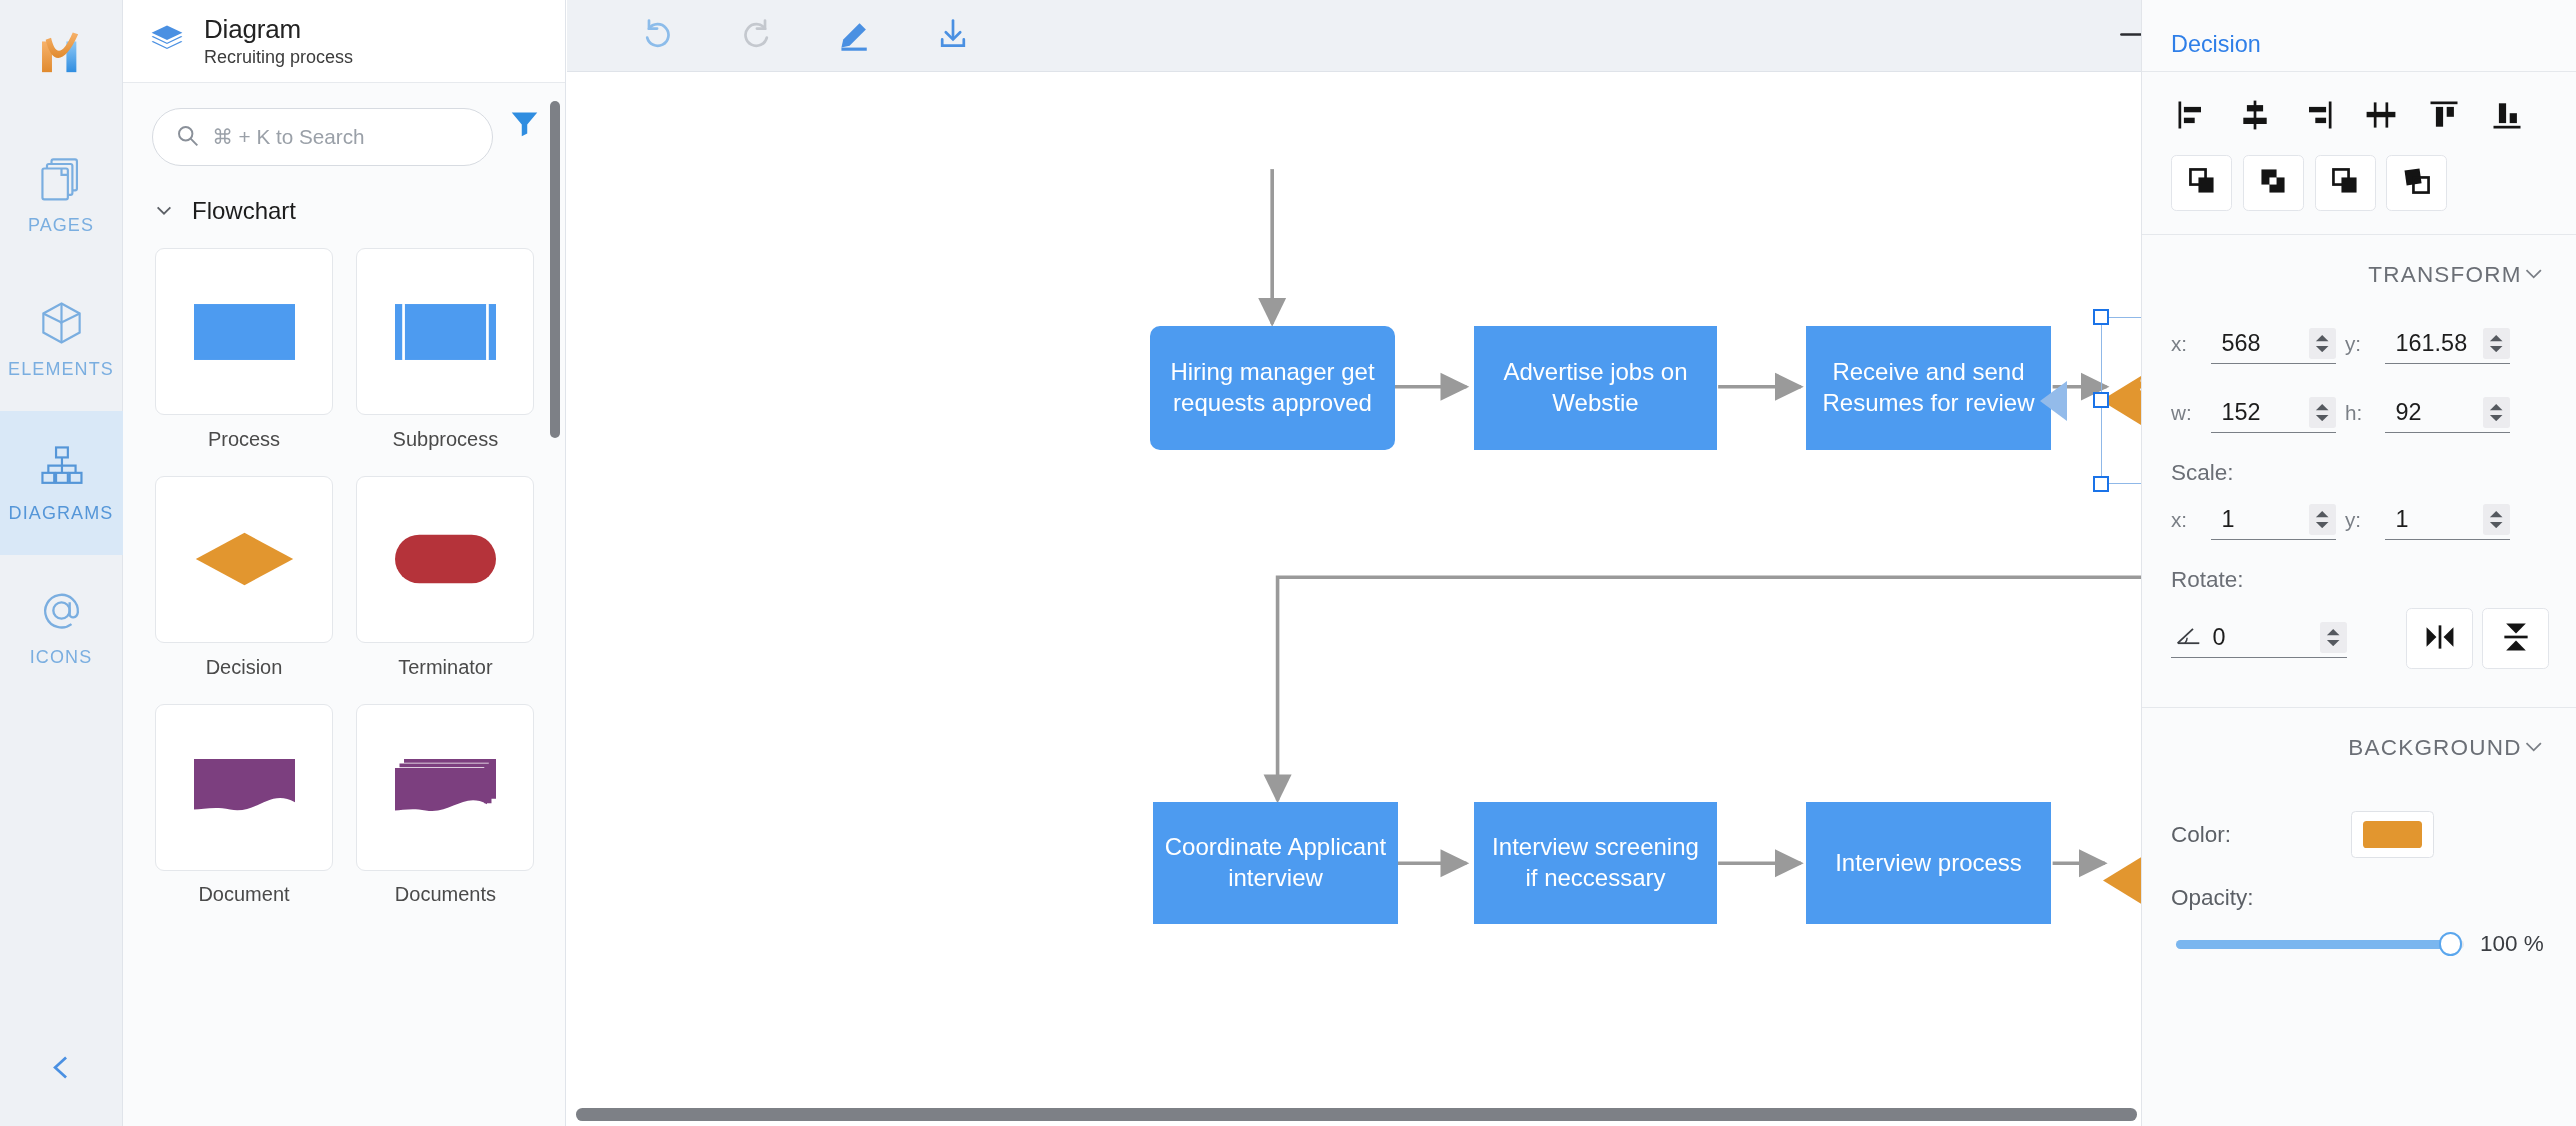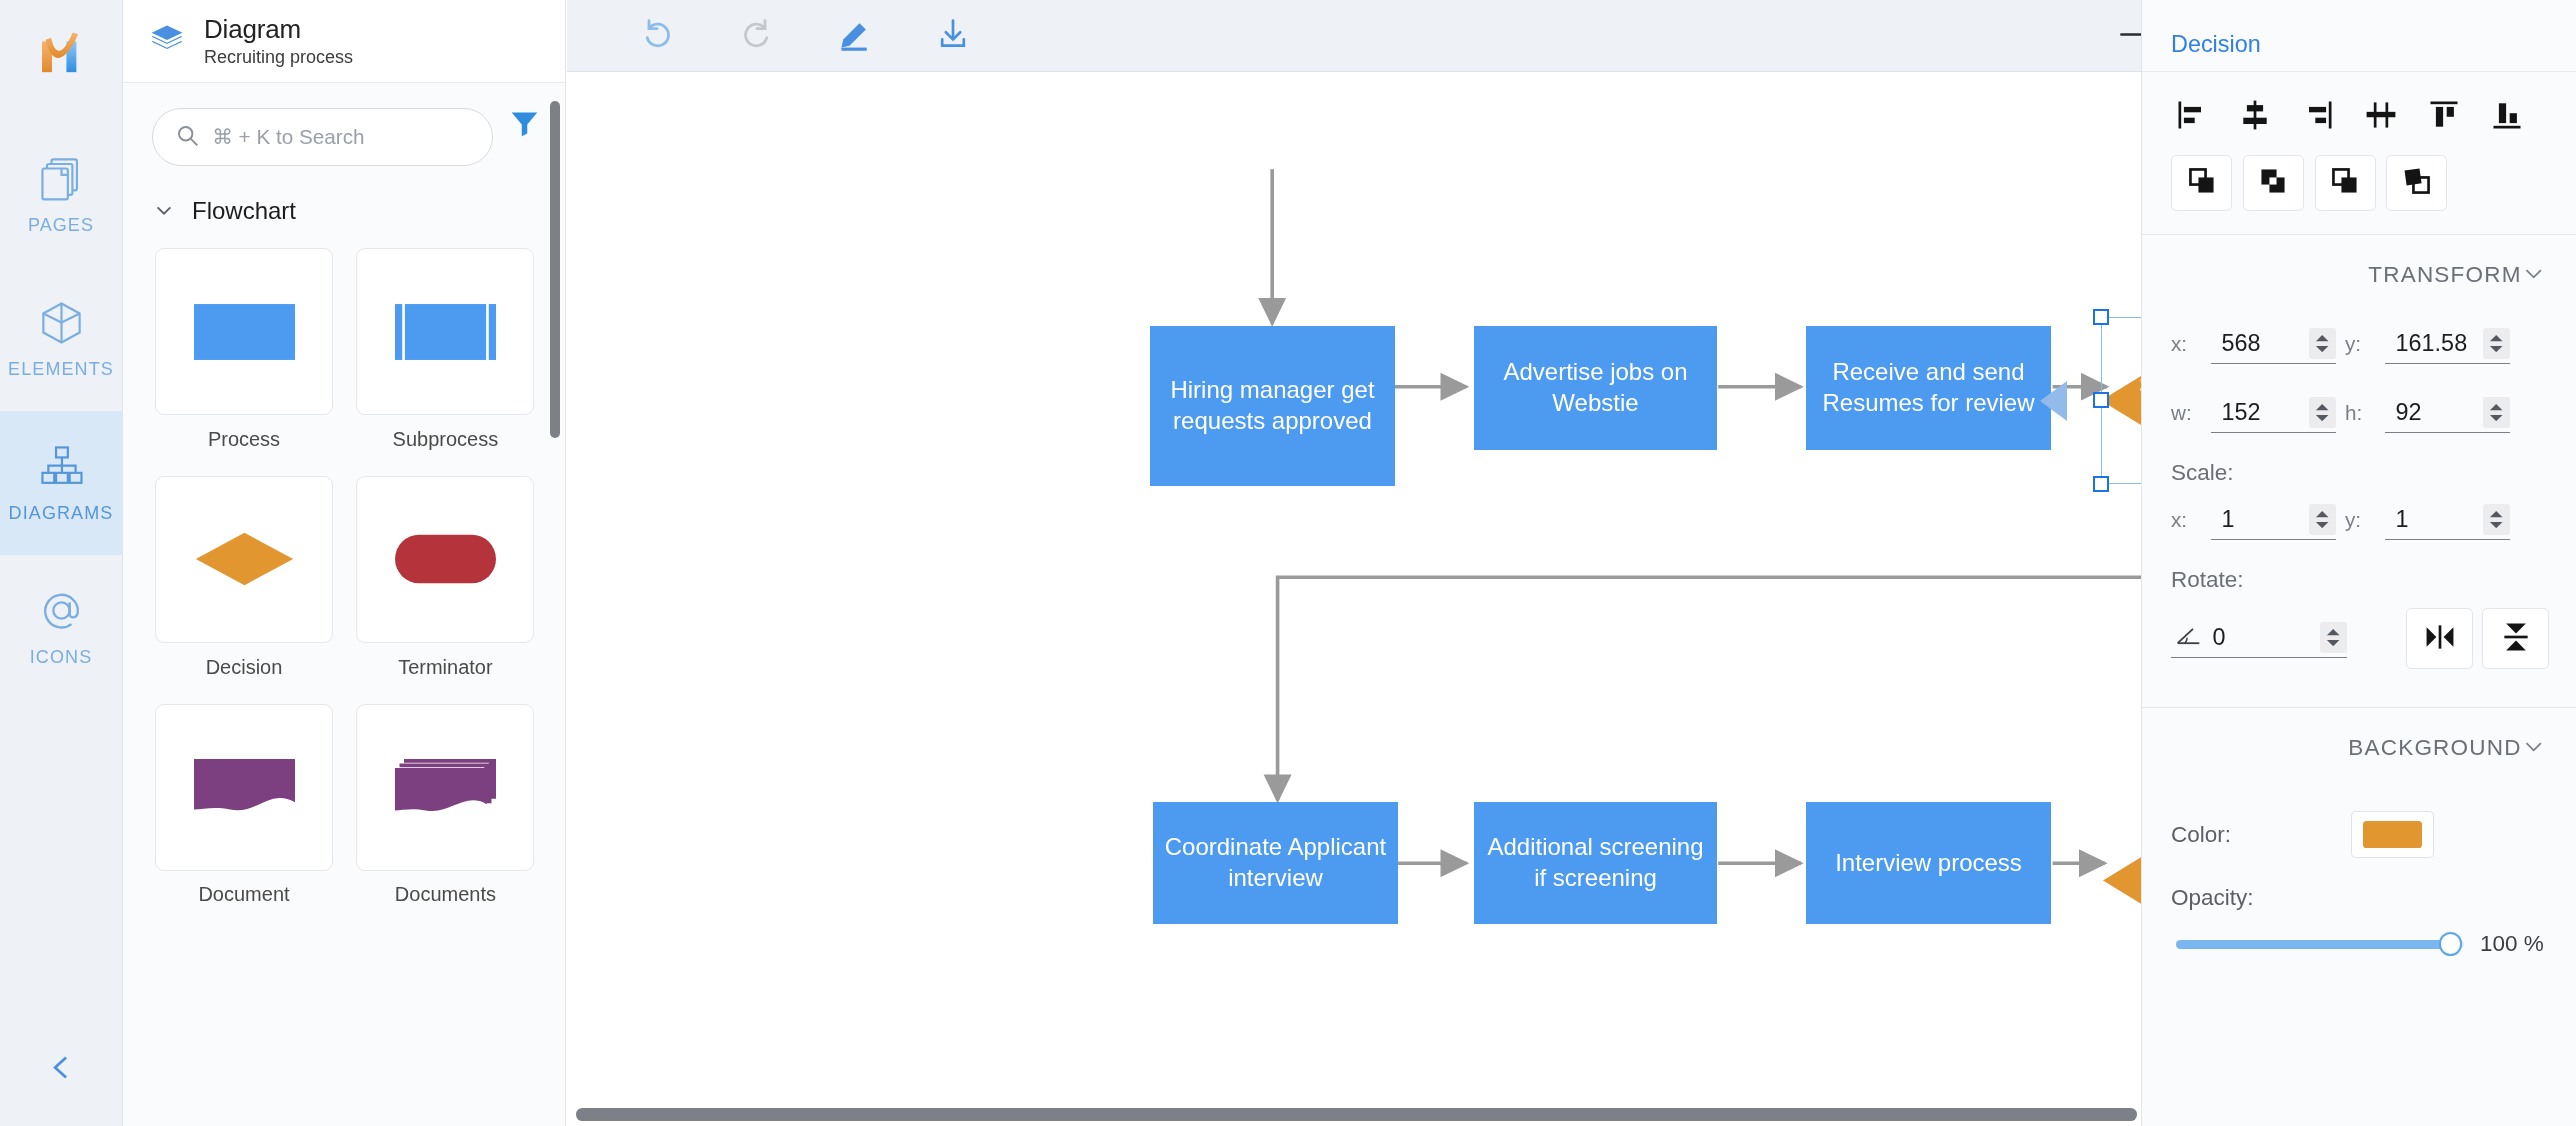--- a/index.html
+++ b/index.html
@@ -483,21 +483,21 @@
 
           <path d="M1950 655 L2140 655 L2140 126" marker-end="url(#ah)"></path>
 
           <path d="M1860 958 L1860 1044" marker-end="url(#ah)"></path>
 
           <path d="M1950 1082 L2030 1082" marker-end="url(#ah)"></path>
         </g>
       </svg>
 
 
-      <div class="node proc" style="left:583px; top:254px; width:245px; height:160px;">
+      <div class="node proc" style="left:583px; top:254px; width:245px; height:124px;border-radius:10px;">
         <span>Hiring manager get requests approved</span>
       </div>
 
       <div class="node proc" style="left:907px; top:254px; width:243px; height:124px;">
         <span>Advertise jobs on Webstie</span>
       </div>
 
       <div class="node proc" style="left:1239px; top:254px; width:245px; height:124px;">
         <span>Receive and send Resumes for review</span>
       </div>
@@ -516,21 +516,21 @@
 
       <div class="handle" style="left:1526px;  top:404px;"></div>
 
       <div class="dirarrow" style="left:1473px; top:309px; border-top:20px solid transparent; border-bottom:20px solid transparent; border-right:27px solid #93bbea;"></div>
 
       <div class="node proc" style="left:586px; top:730px; width:245px; height:122px;">
         <span>Coordinate Applicant interview</span>
       </div>
 
       <div class="node proc" style="left:907px; top:730px; width:243px; height:122px;">
-        <span>Additional screening if screening</span>
+        <span>Interview screening if neccessary</span>
       </div>
 
       <div class="node proc" style="left:1239px; top:730px; width:245px; height:122px;">
         <span>Interview process</span>
       </div>
 
       <div class="diamond-wrap" style="left:1536px; top:725px; width:273px; height:167px;">
         <svg width="273" height="167" viewBox="0 0 304 186">
           <polygon points="152,0 304,93 152,186 0,93" fill="#e2962f"></polygon>
         </svg>

